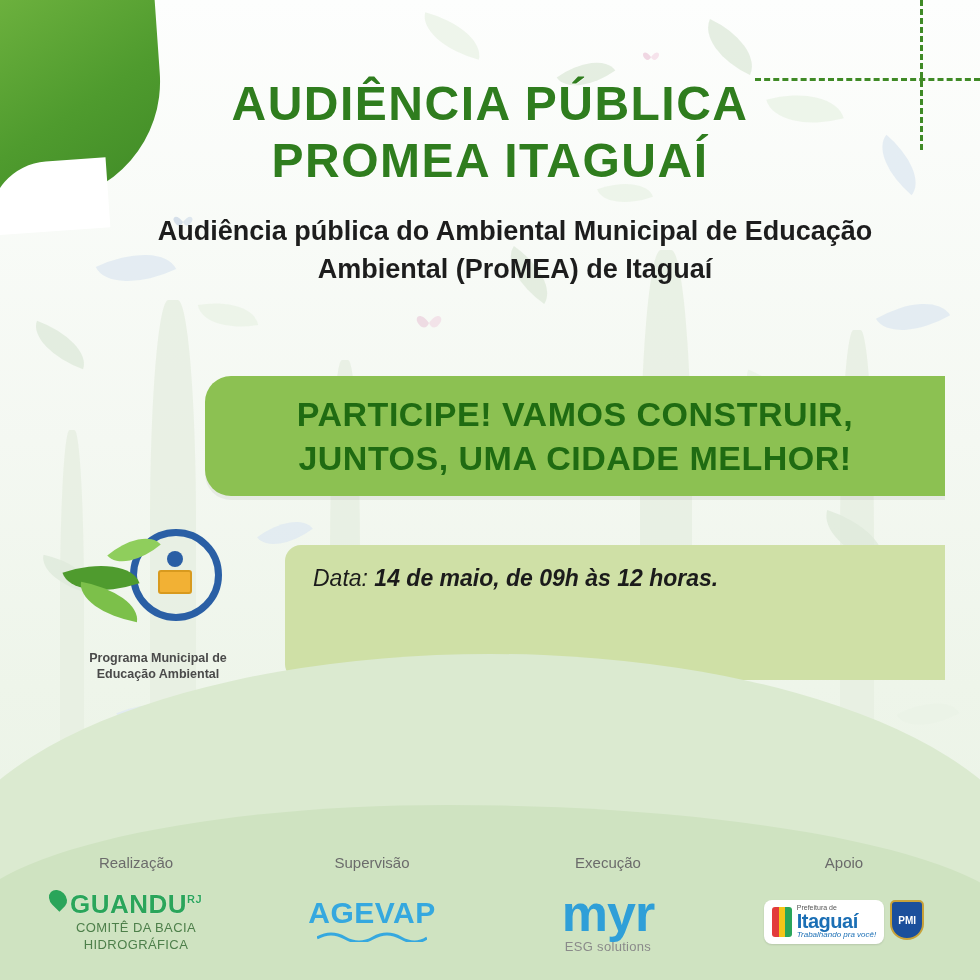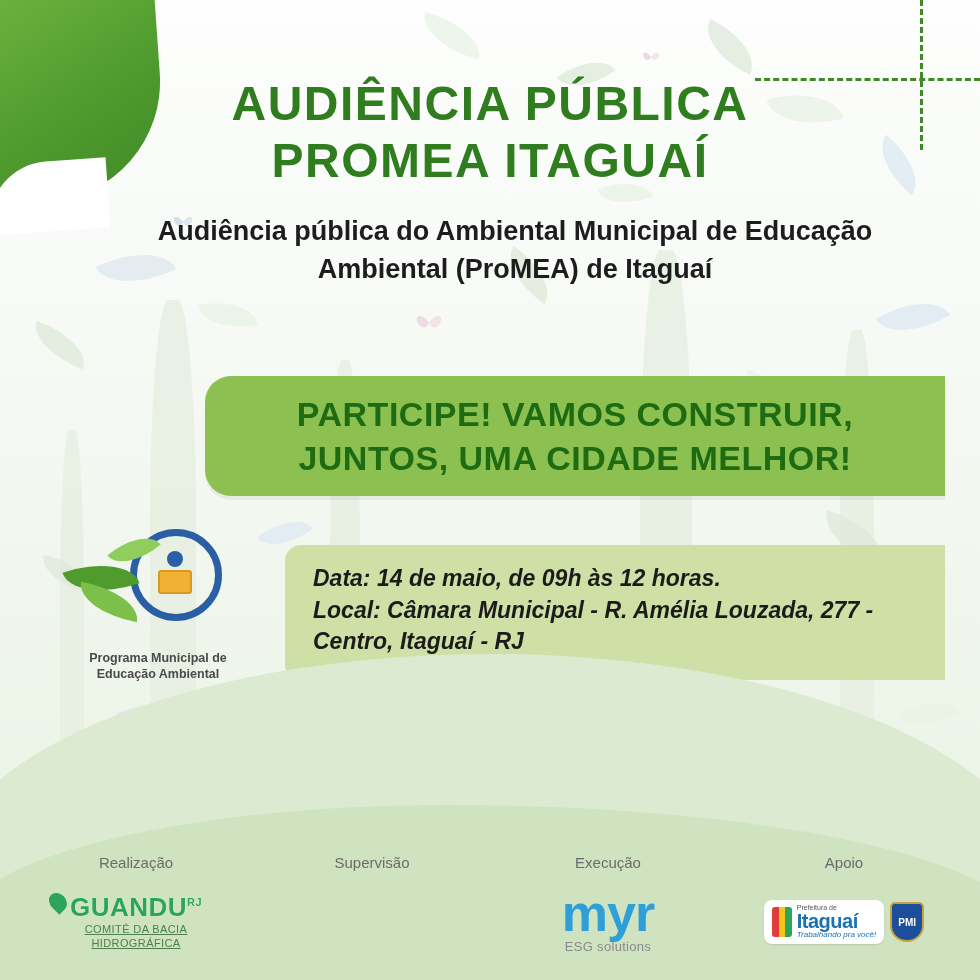--- a/index.html
+++ b/index.html
@@ -116,21 +116,21 @@
     border-radius: 16px 0 0 16px;
     padding: 18px 26px 0 28px;
   }
   .info p {
     color: #1b1b1b;
     font-size: 23px;
     font-style: italic;
     font-weight: bold;
     line-height: 1.38;
   }
-  .info .lbl { font-style: italic; font-weight: bold; }
+  .info .lbl { font-style: italic; font-weight: normal; }
 
   
   .promea {
     position: absolute;
     left: 58px; top: 525px;
     width: 200px;
     text-align: center;
   }
   .promea-mark { position: relative; height: 120px; }
   .promea-ring {
@@ -216,21 +216,21 @@
   .f-logo { height: 62px; display: flex; align-items: center; justify-content: center; }
 
   
   .guandu { position: relative; text-align: center; }
   .guandu-word {
     font-size: 26px; font-weight: bold; color: #2aa55a;
     letter-spacing: .5px; line-height: 1;
     text-shadow: 0 0 1px #fff;
   }
   .guandu-rj { font-size: 11px; color: #2aa55a; vertical-align: super; font-weight: bold; }
-  .guandu-sub { font-size: 11px; color: #4d7f4a; letter-spacing: .4px; margin-top: 3px; line-height: 1.25; text-decoration: underline; }
+  .guandu-sub { font-size: 13px; color: #4d7f4a; letter-spacing: .4px; margin-top: 3px; line-height: 1.25; }
   .guandu-drop {
     position: absolute; left: 4px; top: -2px;
     width: 16px; height: 20px; background: #2aa55a;
     border-radius: 50% 50% 50% 0; transform: rotate(-45deg);
   }
 
   
   .agevap-word {
     font-size: 30px; font-weight: bold; color: #35a8df;
     letter-spacing: .5px; line-height: 1;
@@ -240,21 +240,21 @@
   }
 
   
   .myr-word {
     font-size: 52px; font-weight: bold; color: #2f9fd8;
     line-height: .9; letter-spacing: -1px;
   }
   .myr-sub { font-size: 13px; color: #8a8a8a; letter-spacing: .3px; margin-top: 2px; }
 
   
-  .itag-wrap { display: flex; align-items: center; justify-content: center; gap: 6px; }
+  .itag-wrap { display: flex; justify-content: center; gap: 6px; }
   .itag-badge {
     background: #ffffff;
     border-radius: 8px;
     padding: 4px 8px 5px 8px;
     display: flex; align-items: center; gap: 5px;
     box-shadow: 0 1px 2px rgba(0,0,0,.12);
   }
   .itag-flag {
     width: 20px; height: 30px;
     background: linear-gradient(90deg, #e23b3b 0%, #e23b3b 33%, #f5c518 33%, #f5c518 66%, #2aa55a 66%);
@@ -336,23 +336,20 @@
   <h2 class="subtitle">Audiência pública do Ambiental Municipal de Educação Ambiental (ProMEA) de Itaguaí</h2>
 
   <div class="cta">
     <div class="cta-text">PARTICIPE! VAMOS CONSTRUIR, JUNTOS, UMA CIDADE MELHOR!</div>
   </div>
 
   <div class="info">
     <p>
       <span class="lbl">Data:</span><span> 14 de maio, de 09h às 12 horas.</span>
     </p>
-    <p>
-      <span class="lbl">Local:</span><span> Câmara Municipal - R. Amélia Louzada, 277 - Centro, Itaguaí - RJ</span>
-    </p>
   </div>
 
   <div class="promea">
     <div class="promea-mark">
       <div class="promea-ring"></div>
       <div class="promea-leaf-c"></div>
       <div class="promea-leaf-a"></div>
       <div class="promea-leaf-b"></div>
       <div class="promea-person">
         <div class="promea-head"></div>
@@ -376,20 +373,28 @@
         <div class="guandu">
           <div class="guandu-drop"></div>
           <div class="guandu-word"><span>GUANDU</span><span class="guandu-rj">RJ</span></div>
           <div class="guandu-sub">COMITÊ DA BACIA HIDROGRÁFICA</div>
         </div>
       </div>
     </div>
 
     <div class="f-col">
       <div class="f-label">Supervisão</div>
+      <div class="f-logo">
+        <div>
+          <div class="agevap-word">AGEVAP</div>
+          <svg class="agevap-wave" width="110" height="12" viewBox="0 0 110 12">
+            <path d="M0 8 Q14 0 28 8 T56 8 T84 8 T110 8" stroke="#35a8df" stroke-width="3" fill="none"></path>
+          </svg>
+        </div>
+      </div>
     </div>
 
     <div class="f-col">
       <div class="f-label">Execução</div>
       <div class="f-logo">
         <div>
           <div class="myr-word">myr</div>
           <div class="myr-sub">ESG solutions</div>
         </div>
       </div>

